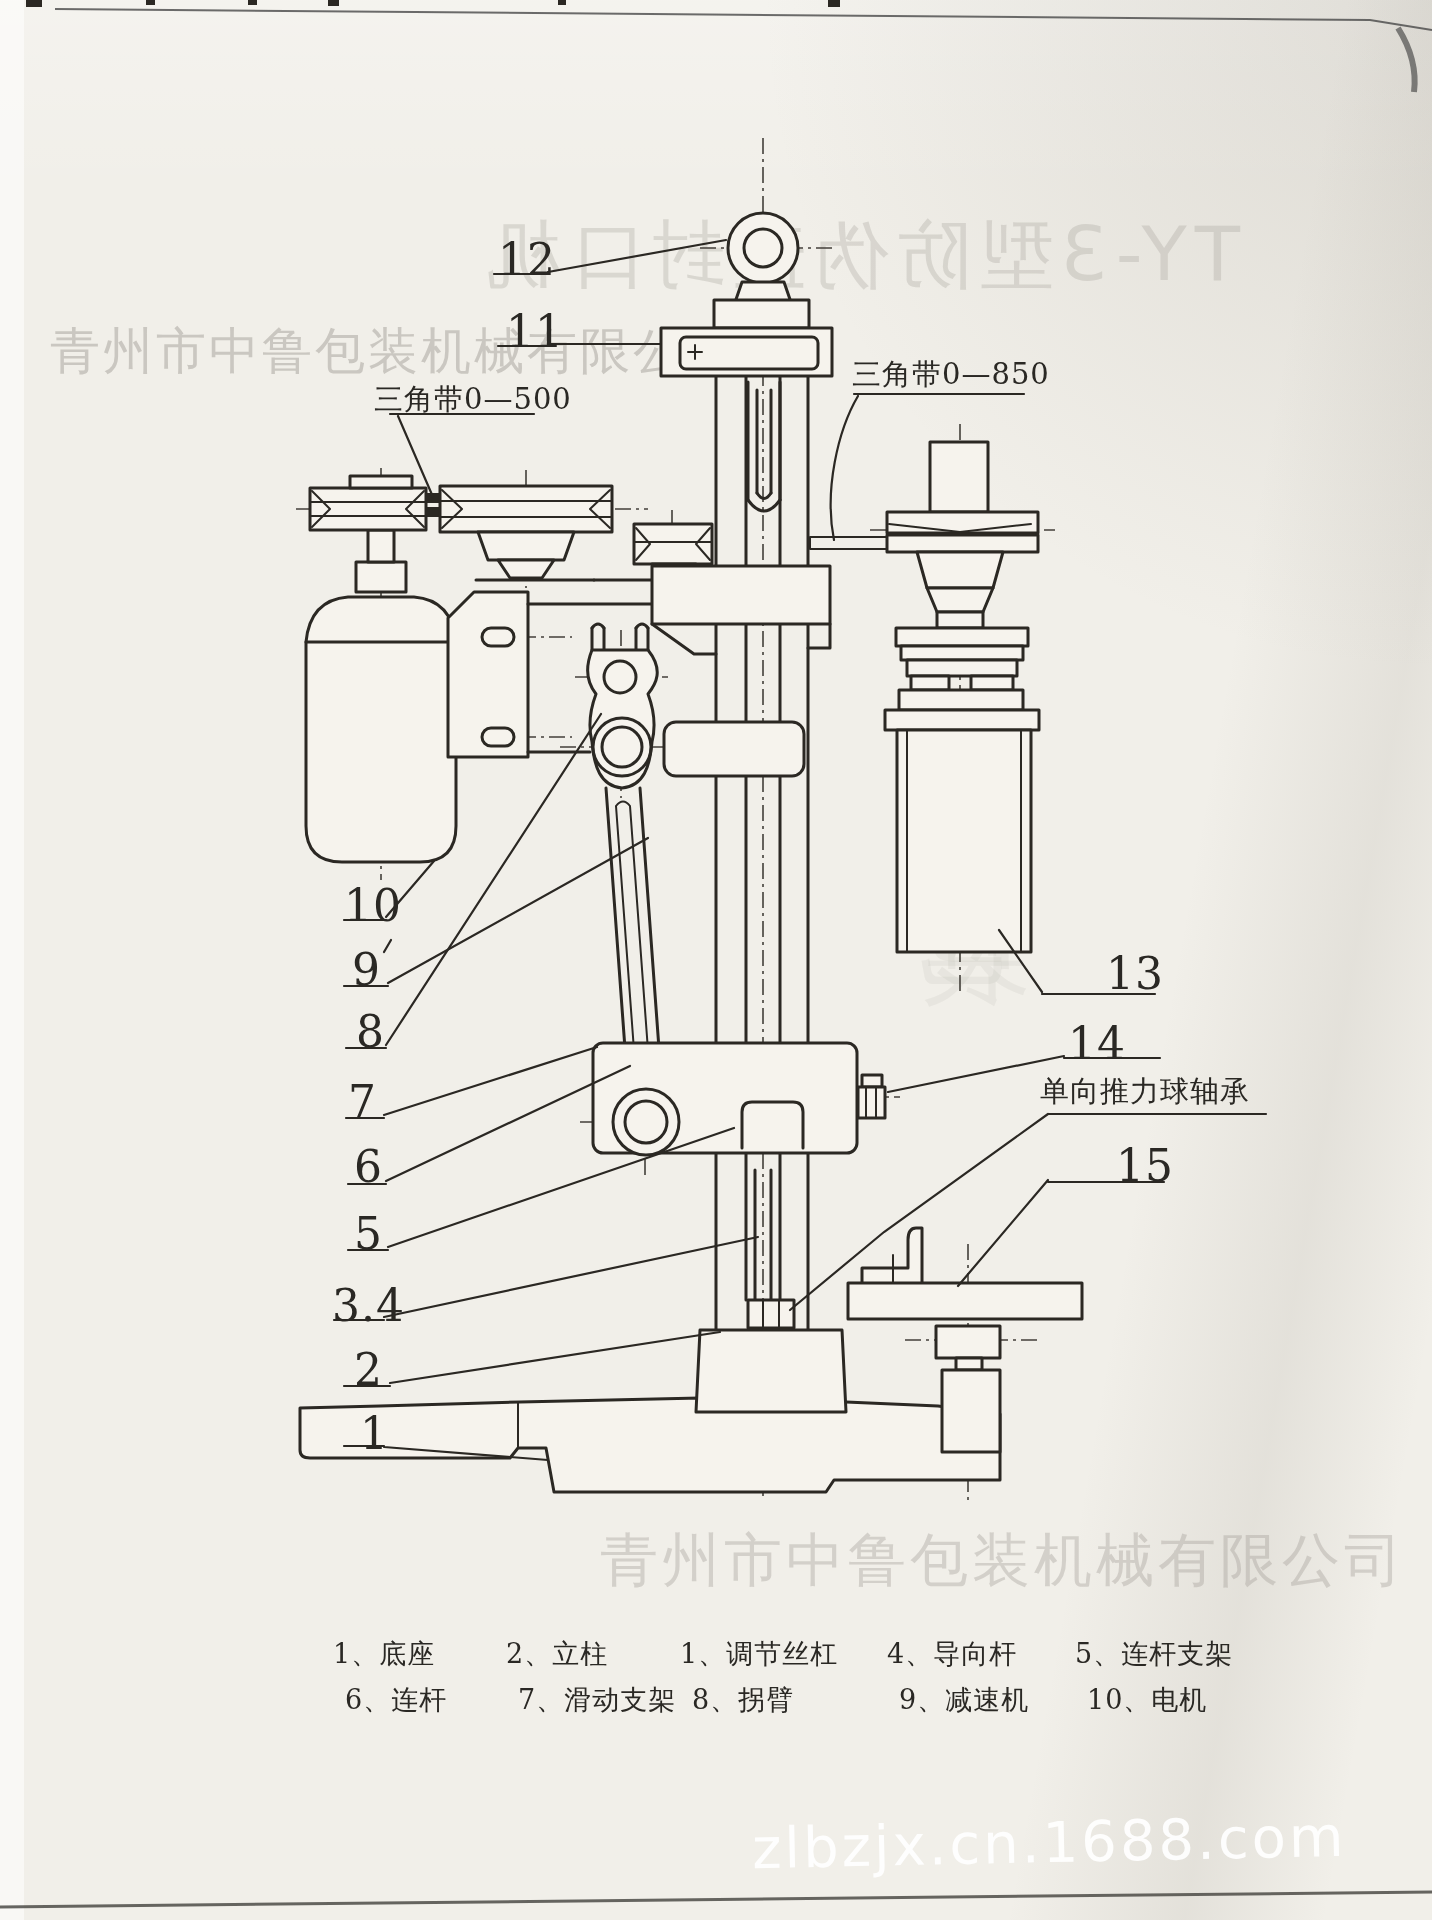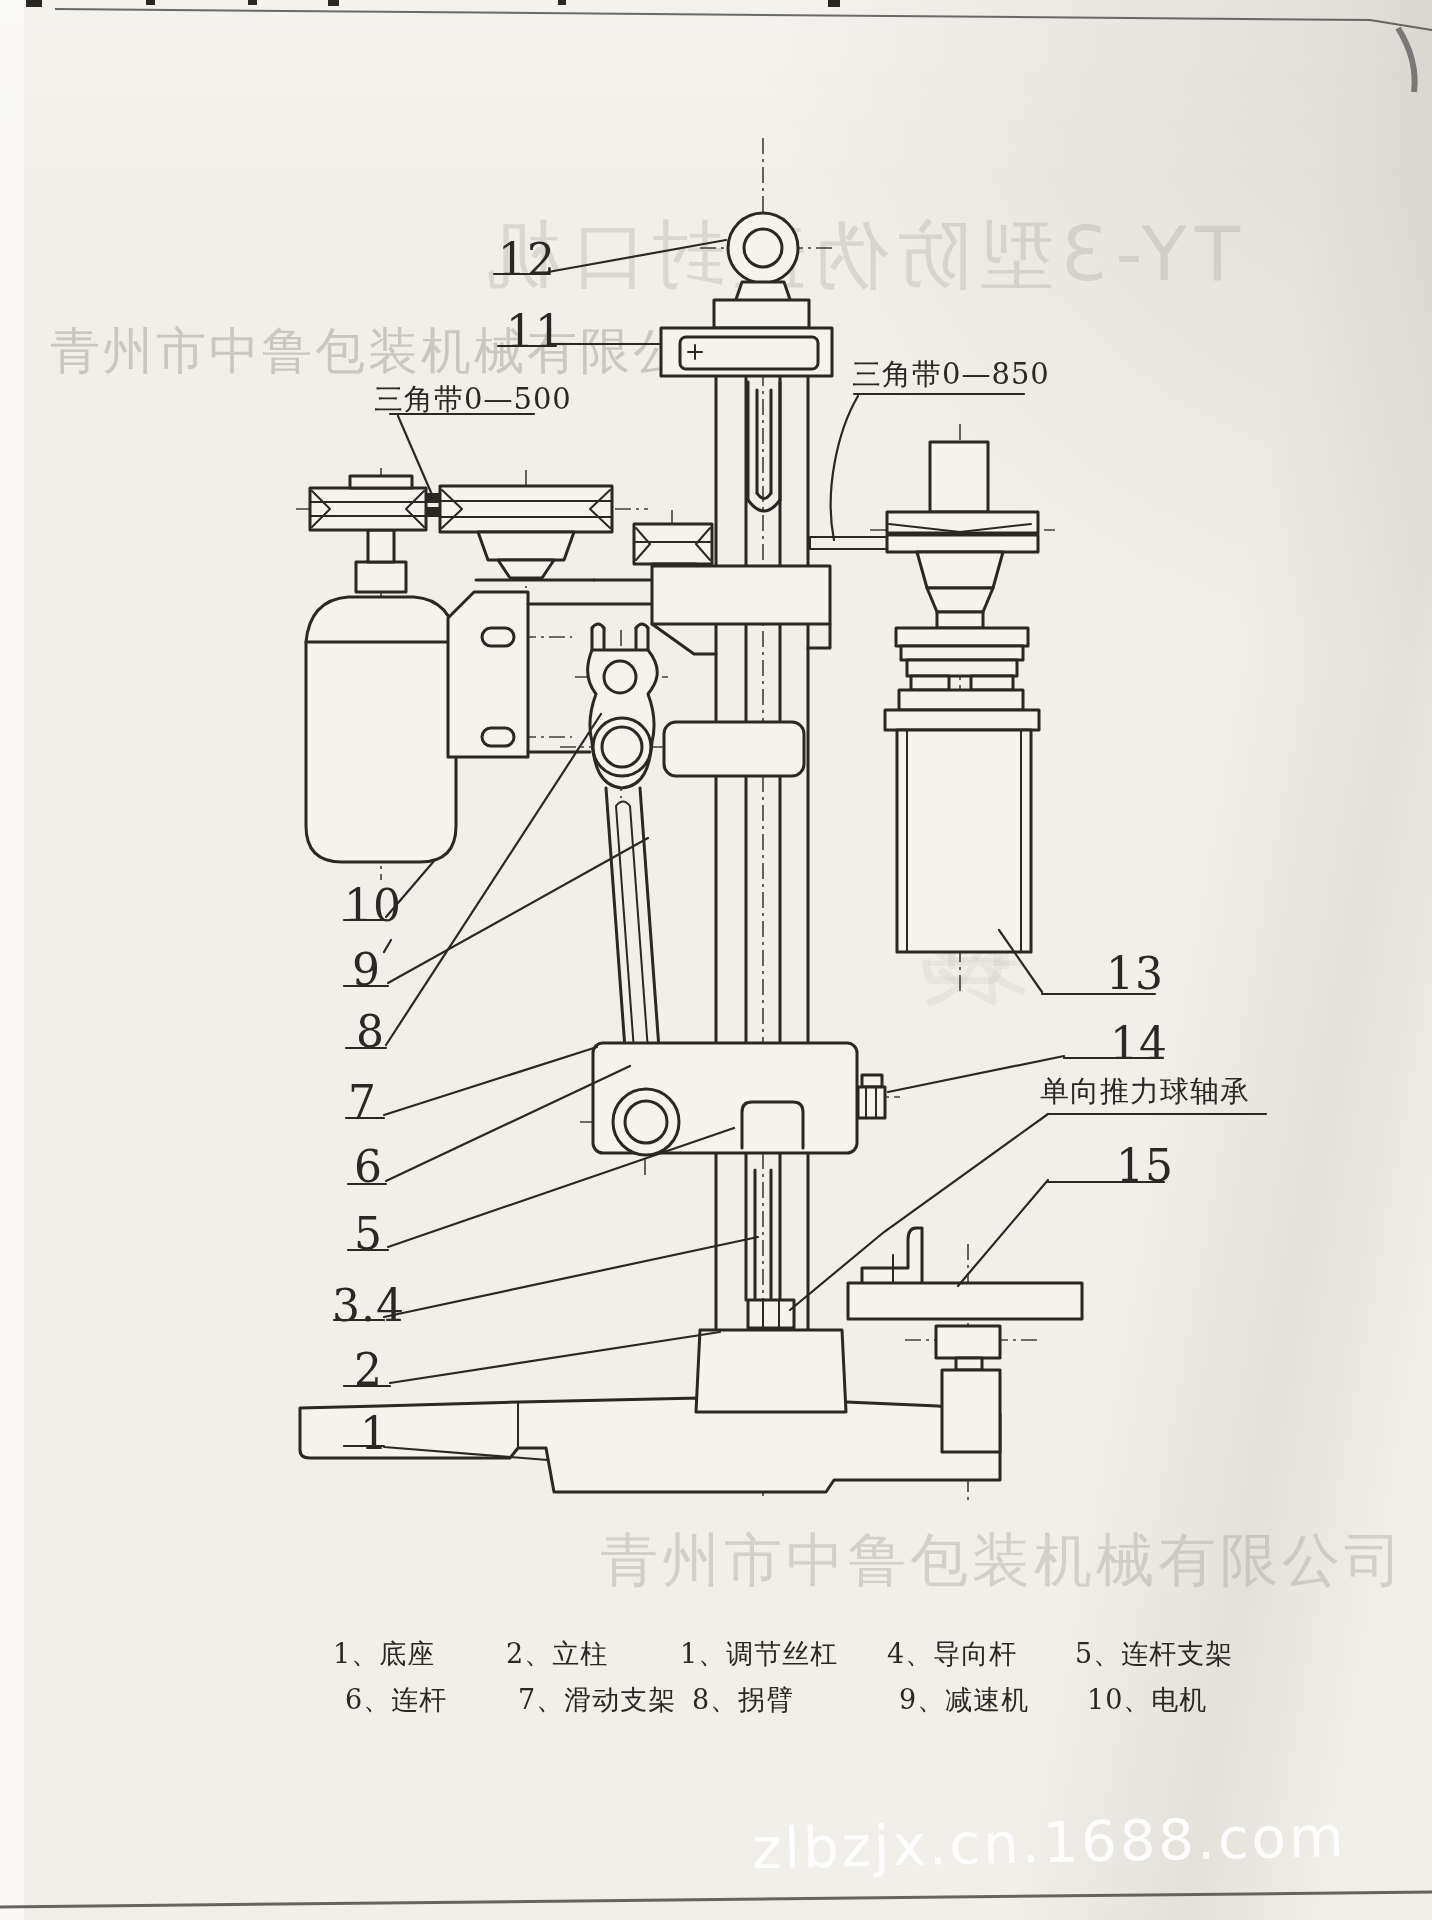--- a/index.html
+++ b/index.html
@@ -255,21 +255,21 @@
   <div class="txt num" style="left:344px;top:880px">10</div>
   <div class="txt num" style="left:352px;top:944px">9</div>
   <div class="txt num" style="left:356px;top:1006px">8</div>
   <div class="txt num" style="left:348px;top:1076px">7</div>
   <div class="txt num" style="left:354px;top:1141px">6</div>
   <div class="txt num" style="left:354px;top:1208px">5</div>
   <div class="txt num" style="left:332px;top:1280px">3.4</div>
   <div class="txt num" style="left:354px;top:1344px">2</div>
   <div class="txt num" style="left:360px;top:1408px">1</div>
   <div class="txt num" style="left:1106px;top:948px">13</div>
-  <div class="txt num" style="left:1110px;top:1018px">14</div>
+  <div class="txt num" style="left:1068px;top:1018px">14</div>
   <div class="txt num" style="left:1116px;top:1140px">15</div>
 
   <div class="txt cn" style="left:374px;top:380px">三角带0—500</div>
   <div class="txt cn" style="left:852px;top:355px">三角带0—850</div>
   <div class="txt cn" style="left:1040px;top:1072px">单向推力球轴承</div>
 
 
   <div class="txt plist" style="left:0;top:1636px;width:1432px;height:34px">
     <span class="cell cc1">1、底座</span>
     <span class="cell cc2">2、立柱</span>

